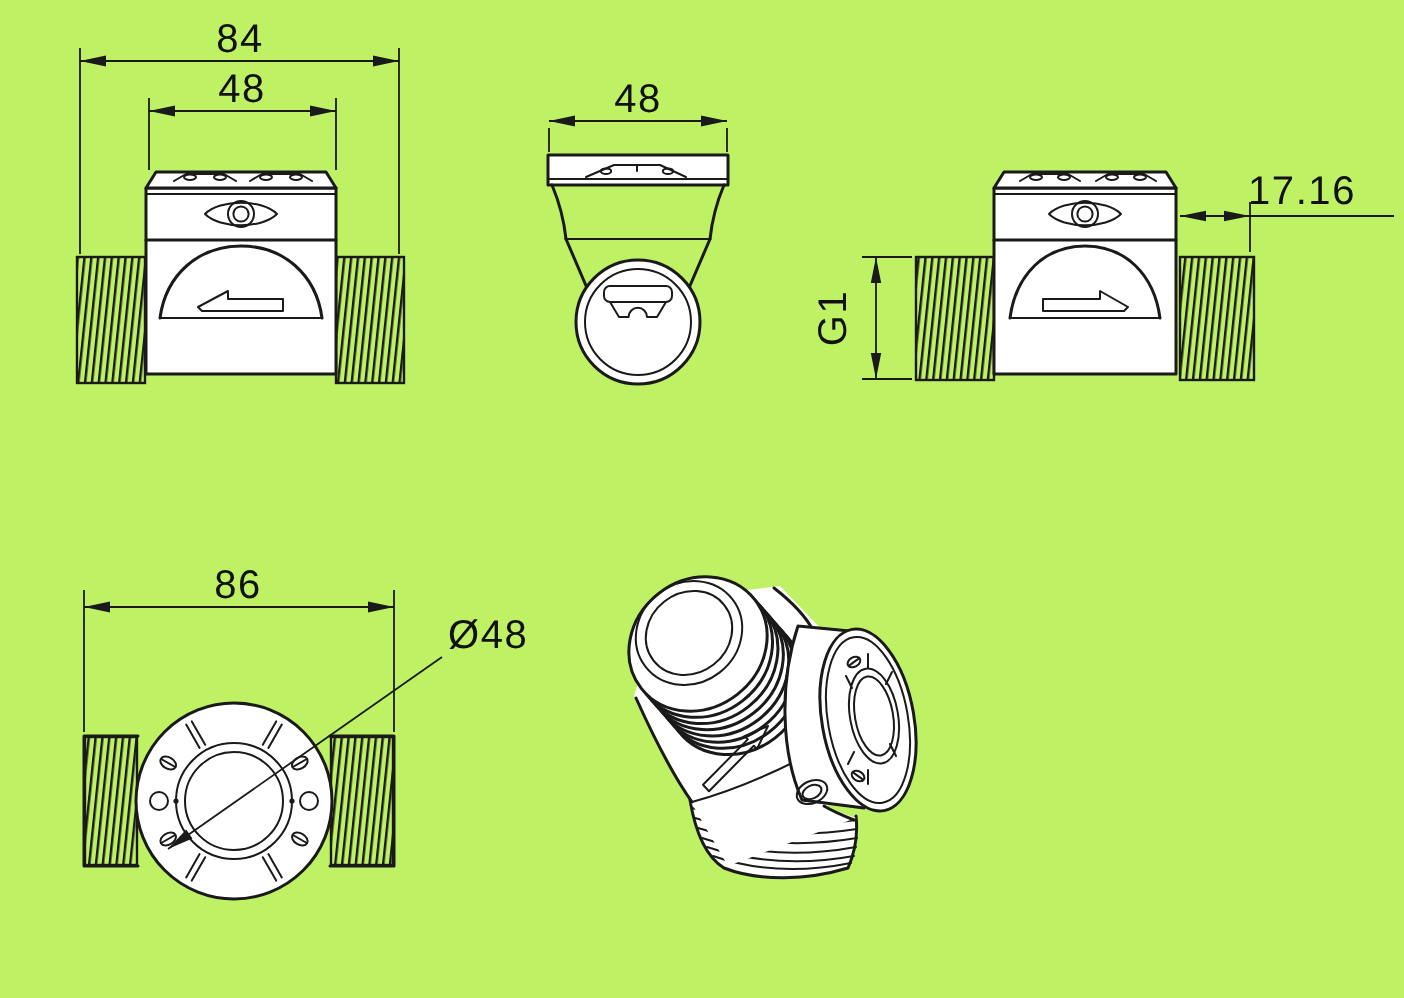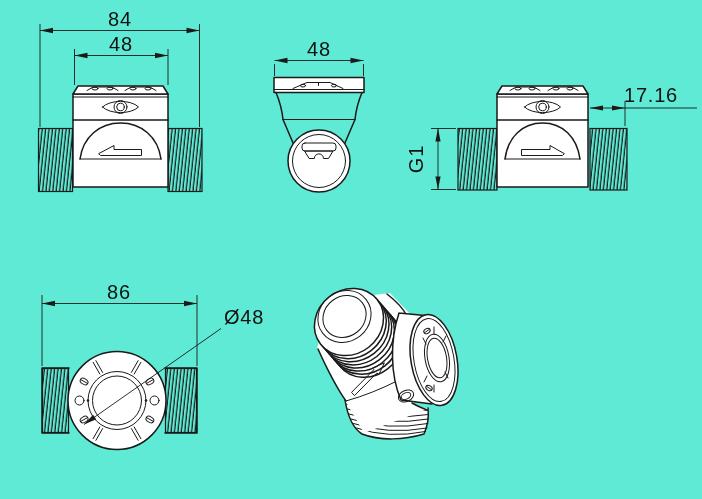--- a/index.html
+++ b/index.html
@@ -1,16 +1,16 @@
 <!DOCTYPE html>
 <html><head>
 <meta charset="utf-8">
 <style>
   html,body{margin:0;padding:0;background:#fff;}
-  .stage{position:relative;width:702px;height:499px;background:#5eead4;overflow:hidden;
+  .stage{position:relative;width:702px;height:499px;background:#bef264;overflow:hidden;
          font-family:"Liberation Sans",sans-serif;}
   svg{display:block}
   .ol  {fill:#ffffff;stroke:#1a1a1a;stroke-width:1.5;stroke-linejoin:round;stroke-linecap:round;}
   .ln  {fill:none;stroke:#1a1a1a;stroke-width:1.5;stroke-linejoin:round;stroke-linecap:round;}
   .thn {fill:none;stroke:#1a1a1a;stroke-width:1;stroke-linejoin:round;stroke-linecap:round;}
   .dim {fill:none;stroke:#1a1a1a;stroke-width:0.9;}
   .ah  {fill:#1a1a1a;stroke:none;}
   .wf  {fill:#ffffff;stroke:none;}
   .thr {stroke:#1a1a1a;stroke-width:1.2;fill:url(#threadPat);}
   .dtxt{font-family:"Liberation Sans",sans-serif;font-size:20px;fill:#111;letter-spacing:0.8px;}

